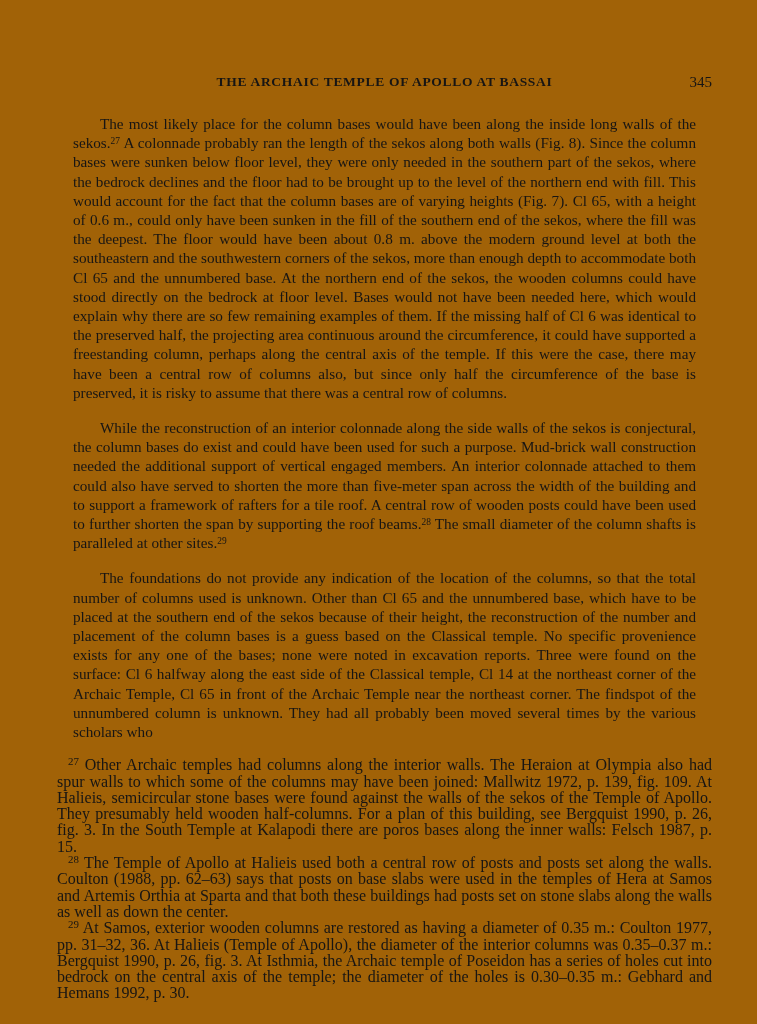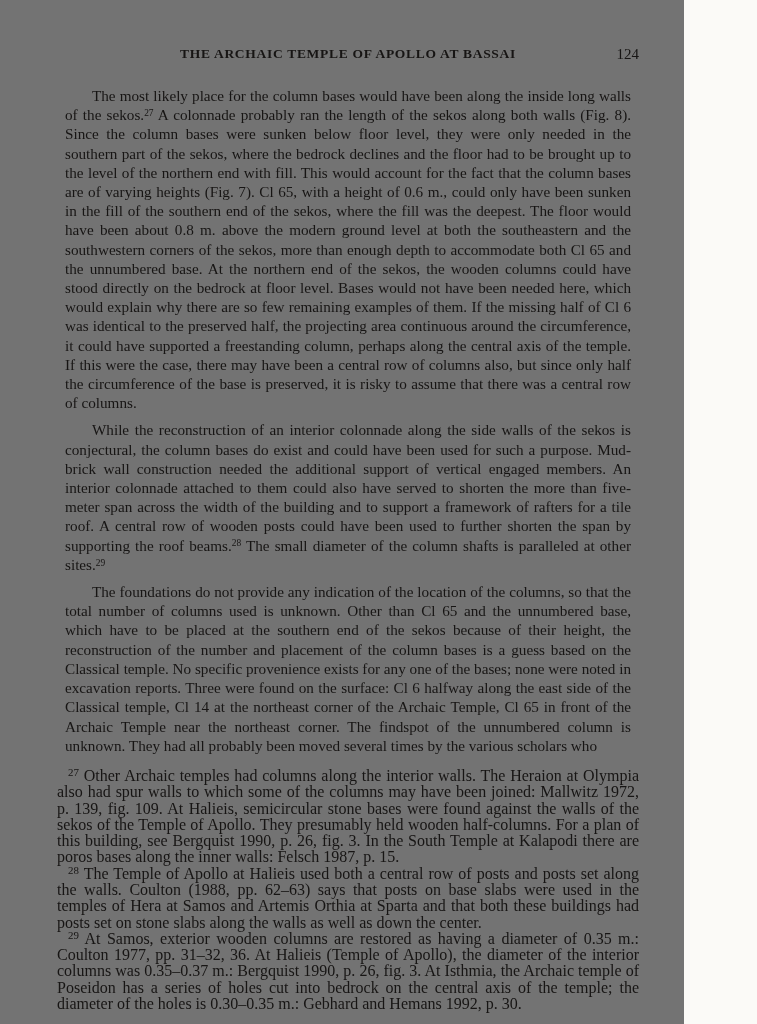--- a/index.html
+++ b/index.html
@@ -5,25 +5,25 @@
   html, body {
     margin: 0;
     padding: 0;
   }
   body {
     width: 757px;
     height: 1024px;
     background: #fbfaf7;
   }
   .page {
-    width: 684px;
+    width: 757px;
     height: 1024px;
     box-sizing: border-box;
-    padding: 46px 45px 30px 57px;
-    background: #737373;
+    padding: 74px 45px 30px 57px;
+    background: #a16207;
     color: #171514;
     font-family: "Liberation Serif", serif;
     overflow: hidden;
   }
   .running-header {
     position: relative;
     height: 20px;
     margin-bottom: 20px;
   }
   .running-title {
@@ -41,21 +41,21 @@
     right: 0;
     top: 0;
     font-size: 15px;
   }
   .body-text {
     font-size: 15.2px;
     line-height: 19.2px;
     text-align: justify;
   }
   .body-para {
-    margin: 8px;
+    margin: 16px;
     text-indent: 27px;
   }
   sup.fn-ref {
     font-size: 0.62em;
     line-height: 0;
     vertical-align: baseline;
     position: relative;
     top: -0.45em;
   }
   .footnotes {
@@ -76,21 +76,21 @@
     top: -0.45em;
   }
 </style>
 </head>
 <body>
 
 <div class="page">
 
   <header class="running-header">
     <div class="running-title">THE ARCHAIC TEMPLE OF APOLLO AT BASSAI</div>
-    <div class="page-number">124</div>
+    <div class="page-number">345</div>
   </header>
 
   <main class="body-text">
     <p class="body-para"><span>The most likely place for the column bases would have been along the inside long walls of the sekos.</span><sup class="fn-ref">27</sup><span> A colonnade probably ran the length of the sekos along both walls (Fig. 8). Since the column bases were sunken below floor level, they were only needed in the southern part of the sekos, where the bedrock declines and the floor had to be brought up to the level of the northern end with fill. This would account for the fact that the column bases are of varying heights (Fig. 7). Cl 65, with a height of 0.6 m., could only have been sunken in the fill of the southern end of the sekos, where the fill was the deepest. The floor would have been about 0.8 m. above the modern ground level at both the southeastern and the southwestern corners of the sekos, more than enough depth to accommodate both Cl 65 and the unnumbered base. At the northern end of the sekos, the wooden columns could have stood directly on the bedrock at floor level. Bases would not have been needed here, which would explain why there are so few remaining examples of them. If the missing half of Cl 6 was identical to the preserved half, the projecting area continuous around the circumference, it could have supported a freestanding column, perhaps along the central axis of the temple. If this were the case, there may have been a central row of columns also, but since only half the circumference of the base is preserved, it is risky to assume that there was a central row of columns.</span></p>
 
     <p class="body-para"><span>While the reconstruction of an interior colonnade along the side walls of the sekos is conjectural, the column bases do exist and could have been used for such a purpose. Mud-brick wall construction needed the additional support of vertical engaged members. An interior colonnade attached to them could also have served to shorten the more than five-meter span across the width of the building and to support a framework of rafters for a tile roof. A central row of wooden posts could have been used to further shorten the span by supporting the roof beams.</span><sup class="fn-ref">28</sup><span> The small diameter of the column shafts is paralleled at other sites.</span><sup class="fn-ref">29</sup></p>
 
     <p class="body-para"><span>The foundations do not provide any indication of the location of the columns, so that the total number of columns used is unknown. Other than Cl 65 and the unnumbered base, which have to be placed at the southern end of the sekos because of their height, the reconstruction of the number and placement of the column bases is a guess based on the Classical temple. No specific provenience exists for any one of the bases; none were noted in excavation reports. Three were found on the surface: Cl 6 halfway along the east side of the Classical temple, Cl 14 at the northeast corner of the Archaic Temple, Cl 65 in front of the Archaic Temple near the northeast corner. The findspot of the unnumbered column is unknown. They had all probably been moved several times by the various scholars who</span></p>
   </main>
 

